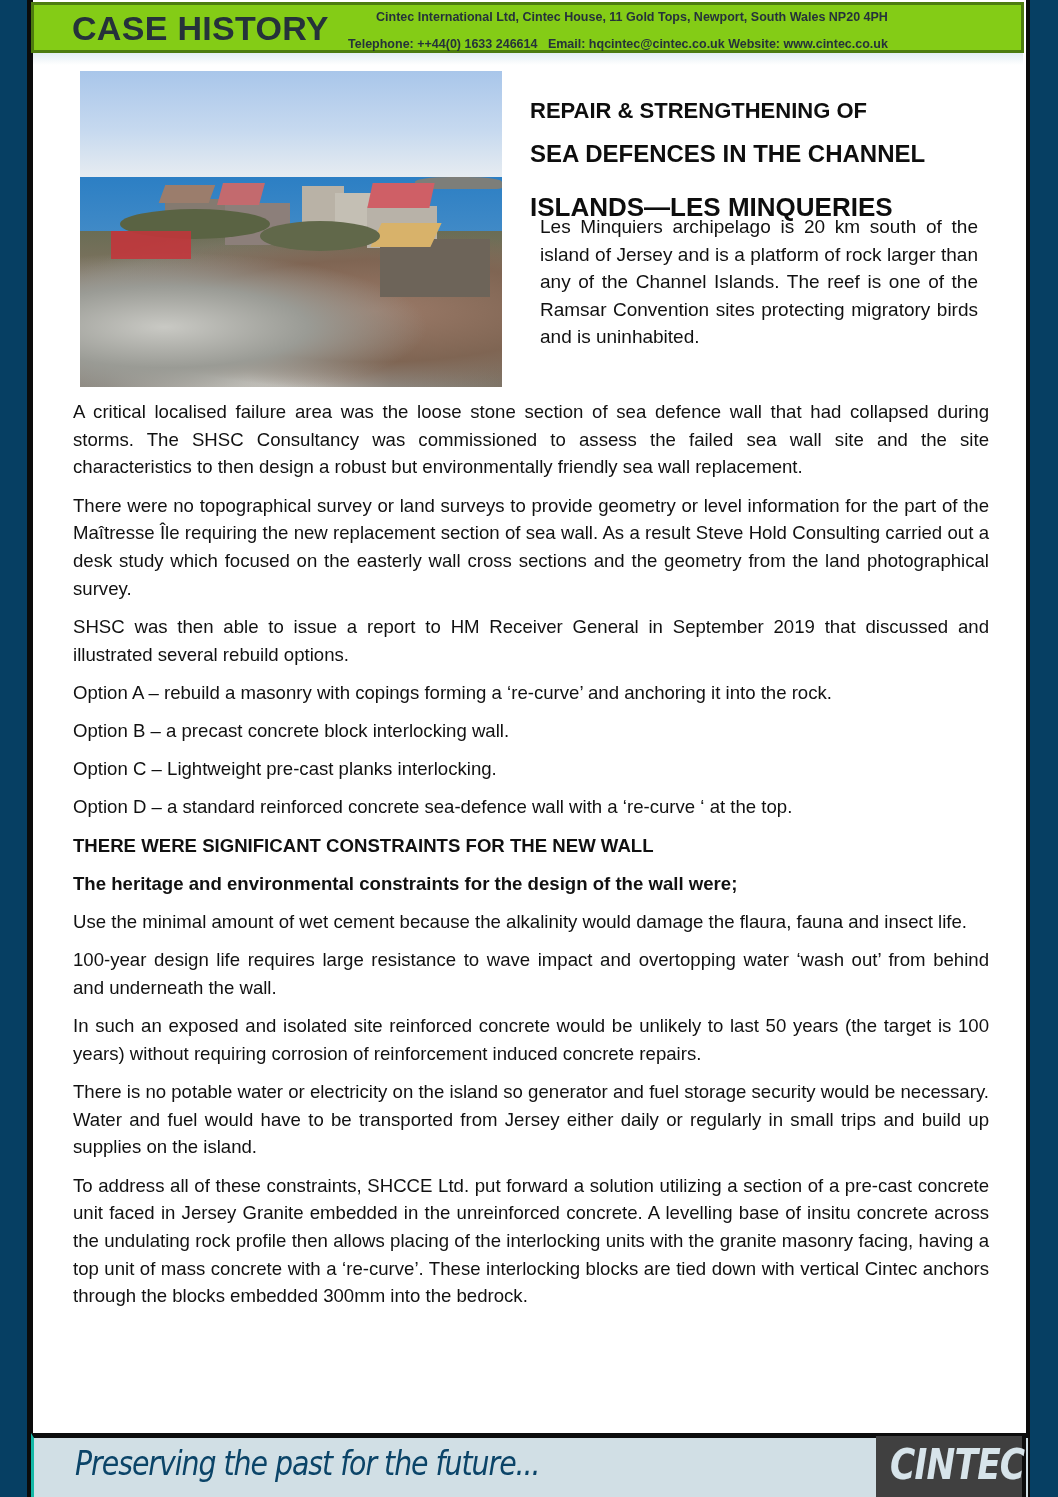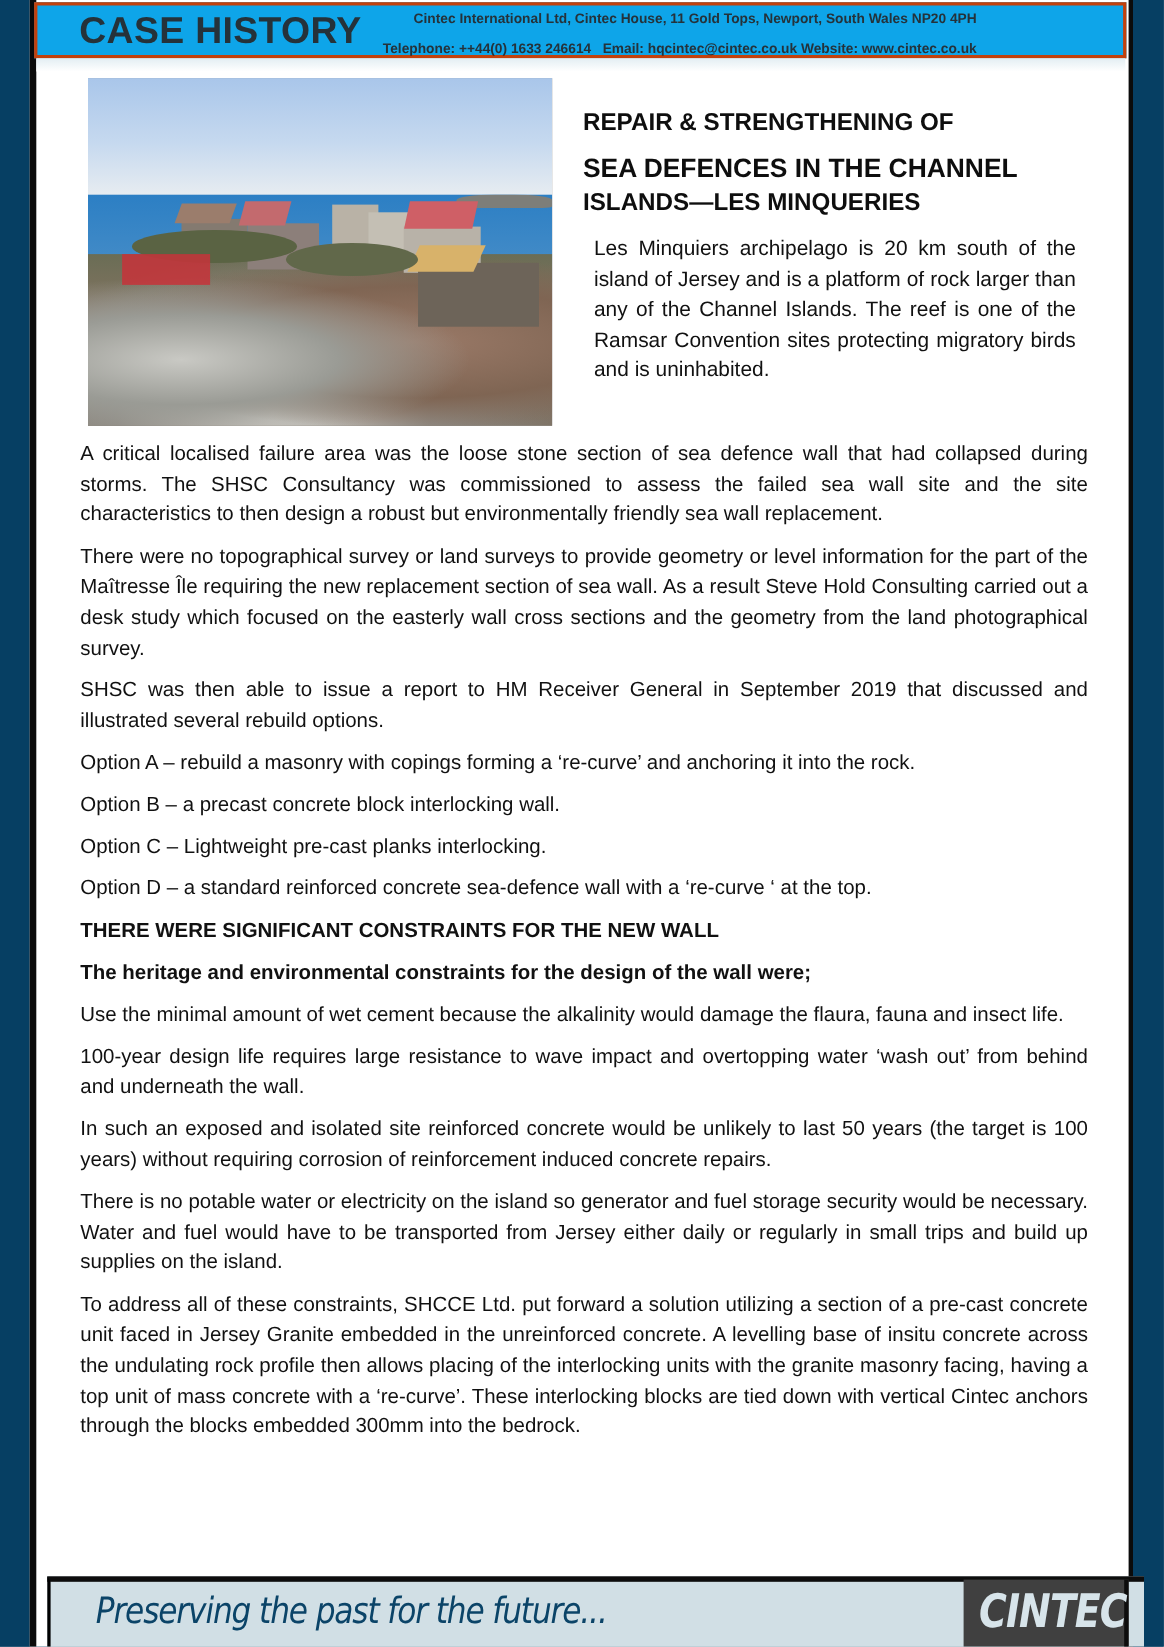--- a/index.html
+++ b/index.html
@@ -20,22 +20,22 @@
   }
   .page {
     position: absolute; left: 27px; top: 0; width: 1003px; height: 1497px;
     background: #ffffff;
     border-left: 6px solid #0b0b0b;
     border-right: 4px solid #0b0b0b;
     box-sizing: border-box;
   }
   .header {
     position: absolute; left: 31px; top: 2px; width: 993px; height: 51px;
-    background: #0ea5e9;
-    border: 3px solid #c2410c;
+    background: #84cc16;
+    border: 3px solid #4d7c0f;
     box-sizing: border-box;
     text-decoration: underline;
   }
   .header-fade {
     position: absolute; left: 33px; top: 53px; width: 990px; height: 12px;
     background: linear-gradient(#e3eef3, #ffffff);
   }
   .header-title {
     position: absolute; left: 38px; top: 4px;
     font-size: 34px; font-weight: bold; color: #25323a;
@@ -85,42 +85,42 @@
     position: absolute; left: 31px; top: 160px; width: 80px; height: 28px;
     background: #c7333a; opacity: 0.85;
   }
 
   .title-block {
     position: absolute; left: 530px; top: 96px; width: 460px;
     text-align: left; font-weight: bold; color: #0e0e0e;
   }
   .title-line1 { font-size: 22px; line-height: 30px; }
   .title-line2 { font-size: 24px; line-height: 30px; margin-top: 13px; }
-  .title-line3 { font-size: 22px; line-height: 30px; }
+  .title-line3 { font-size: 26px; line-height: 30px; margin-top: 23px; }
 
   .intro {
     position: absolute; left: 540px; top: 213px; width: 438px;
     font-size: 19px; line-height: 27.6px; color: #111;
     text-align: justify;
   }
 
   .body {
     position: absolute; left: 73px; top: 398px; width: 916px;
     font-size: 18.6px; line-height: 27.7px; color: #111;
     text-align: justify;
   }
   .body p { margin: 0 0 10.5px 0; }
   .body p.single { margin-bottom: 10.5px; }
   .body .bold { font-weight: bold; }
 
   .footer {
-    position: absolute; left: 43px; top: 1433px; width: 997px; height: 64px;
+    position: absolute; left: 31px; top: 1433px; width: 997px; height: 64px;
     background: #d1dfe5;
     border-top: 5px solid #0d0d0d;
-    border-left: 3px solid #000000;
+    border-left: 3px solid #14b8a6;
     box-sizing: border-box;
   }
   .footer-tagline {
     position: absolute; left: 41px; top: 6px;
     font-size: 33px; font-style: italic; color: #0b4468;
     font-family: "DejaVu Sans", sans-serif;
     letter-spacing: -1.2px;
     transform: scaleX(0.86); transform-origin: left center;
   }
   .footer-logo-box {

